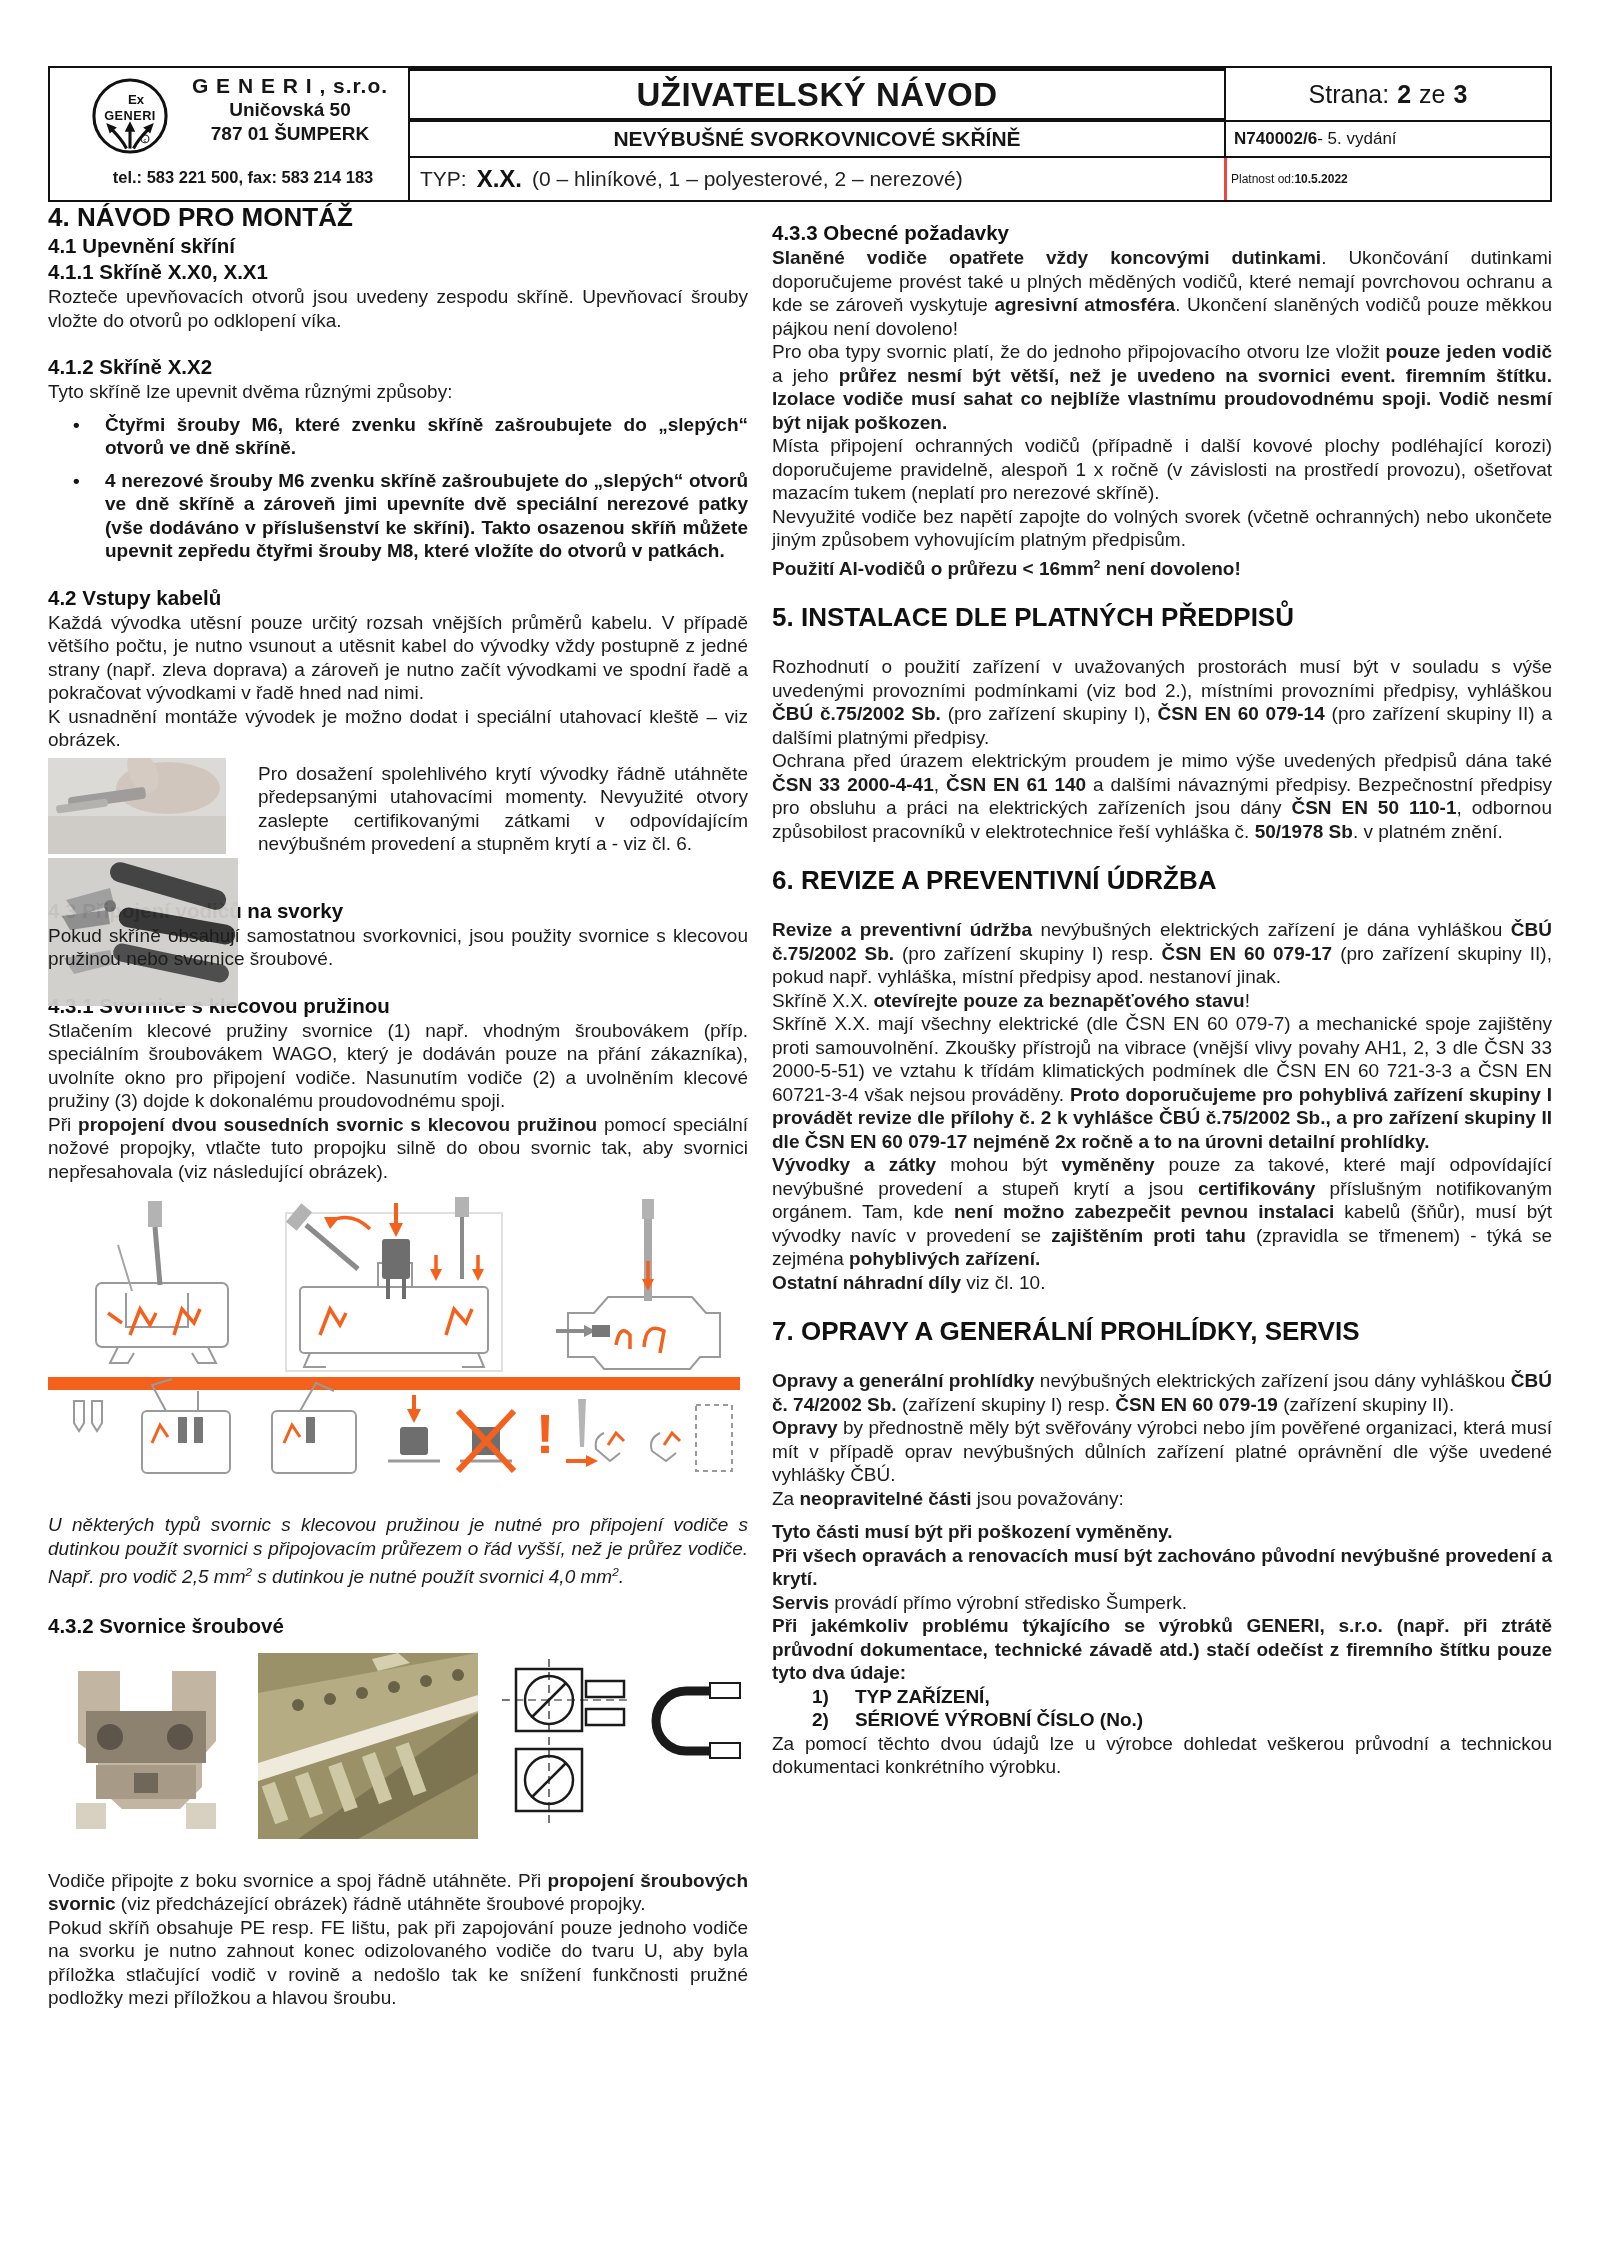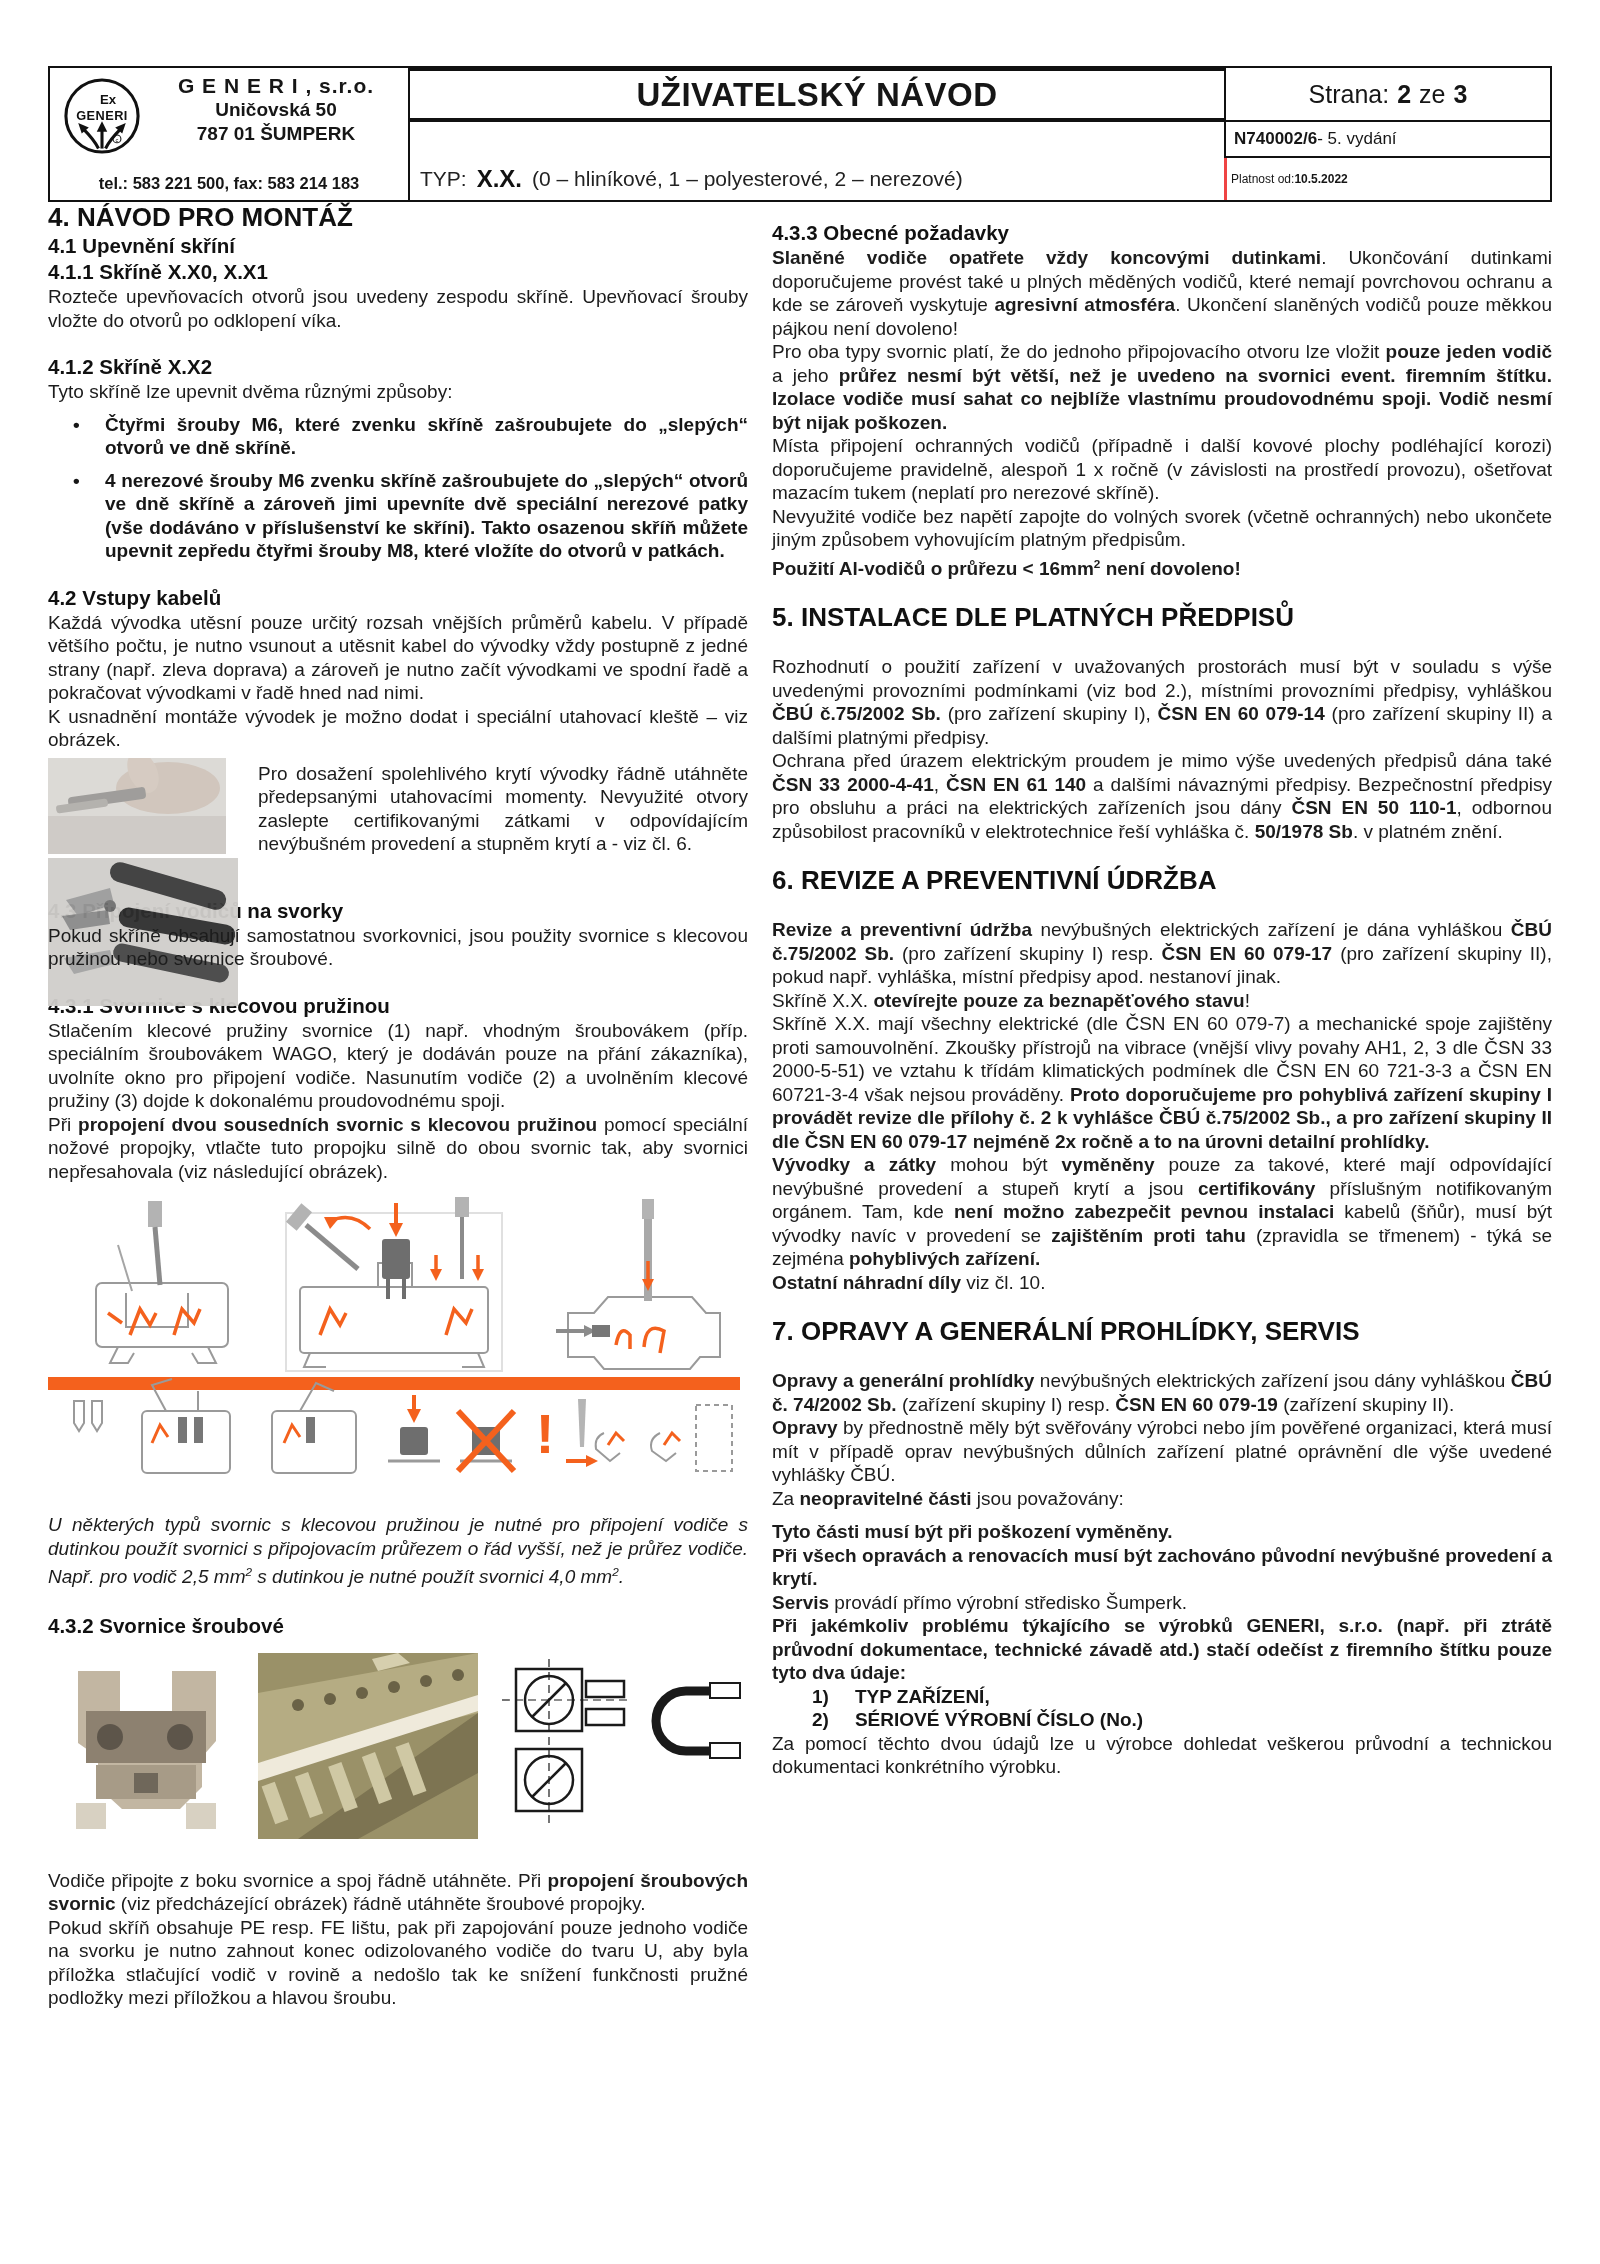--- a/index.html
+++ b/index.html
@@ -4,22 +4,22 @@
 <style>
   * { box-sizing: border-box; margin: 0; padding: 0; }
   html,body { width:1600px; background:#ffffff; }
   body { font-family:"Liberation Sans", sans-serif; color:#161616; }
   .page { position:relative; width:1600px; height:2264px; background:#fff; overflow:hidden; }
 
   
   .doc-header { position:absolute; left:48px; top:66px; width:1504px;
     display:grid; grid-template-columns:360px 814px 326px; grid-template-rows:54px 36px 42px;
     border:2px solid #111; }
-  .hc-left { grid-column:1; grid-row:1/4; border-right:2px solid #111; padding:4px 8px 4px 8px;
-    display:flex; flex-direction:column; }
+  .hc-left { grid-column:1; grid-row:1/4; border-right:2px solid #111; padding:4px 8px 10px 8px;
+    display:flex; flex-direction:column;margin-left:28px; }
   .hc-left-top { display:flex; align-items:flex-start; gap:6px; flex:1; }
   .logo-wrap { width:88px; height:88px; flex:0 0 auto; }
   .addr { flex:1; text-align:center; padding-top:2px; }
   .company-name { font-size:21px; font-weight:bold; letter-spacing:1px; }
   .company-line { font-size:19px; font-weight:bold; line-height:24px; }
   .company-phone { font-size:16.5px; font-weight:bold; text-align:center; padding-bottom:3px; }
   .hc-title { grid-column:2; grid-row:1; border-top:3px solid #111; border-bottom:4px solid #111;
     display:flex; align-items:center; justify-content:center; font-size:33px; font-weight:bold; letter-spacing:0.5px; }
   .hc-sub { grid-column:2; grid-row:2; border-bottom:2px solid #111;
     display:flex; align-items:center; justify-content:center; font-size:21px; font-weight:bold; }
@@ -87,20 +87,21 @@
         <div class="addr">
           <div class="company-name">G E N E R I , s.r.o.</div>
           <div class="company-line">Uničovská 50</div>
           <div class="company-line">787 01 ŠUMPERK</div>
         </div>
       </div>
       <div class="company-phone">tel.: 583 221 500, fax: 583 214 183</div>
     </div>
 
     <div class="hc-title">UŽIVATELSKÝ NÁVOD</div>
+    <div class="hc-sub">NEVÝBUŠNÉ SVORKOVNICOVÉ SKŘÍNĚ</div>
     <div class="hc-type">
       <span>TYP:</span>
       <span class="tv">X.X.</span>
       <span>(0 – hliníkové, 1 – polyesterové, 2 – nerezové)</span>
     </div>
 
     <div class="hc-page">
       <span>Strana:</span>
       <b>2</b>
       <span>ze</span>

